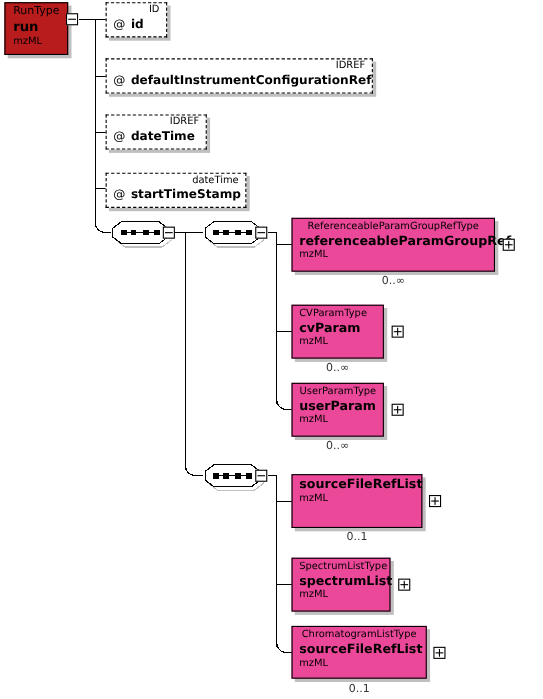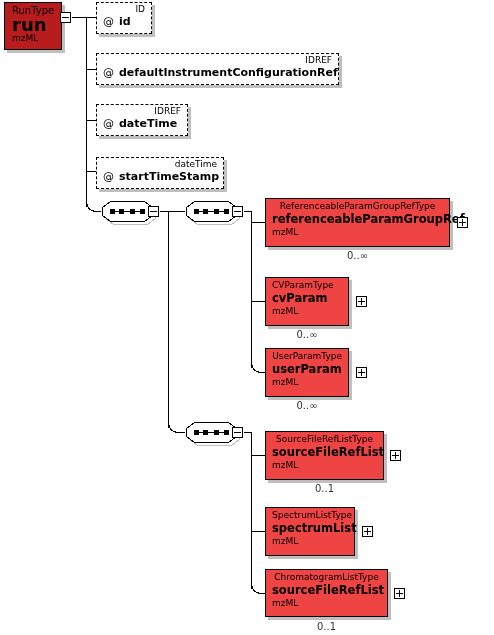--- a/index.html
+++ b/index.html
@@ -46,21 +46,21 @@
     box-sizing: border-box;
   }
   .rootbox .typename {
     font-size: 10px;
     color: #000;
     line-height: 12px;
     text-align: left;
     white-space: nowrap;
   }
   .rootbox .elname {
-    font-size: 18px;
+    font-size: 12px;
     font-weight: bold;
     color: #000;
     line-height: 15px;
     white-space: nowrap;
   }
   .rootbox .ns {
     font-size: 9px;
     color: #000;
     line-height: 12px;
     white-space: nowrap;
@@ -92,21 +92,21 @@
     font-size: 11px;
     padding-right: 5px;
   }
   .attrbox .attrname {
     font-weight: bold;
     font-size: 11px;
   }
 
   
   .elembox {
-    background: #ef4444;
+    background: #ec4899;
     border: 1px solid #000000;
     box-shadow: 3px 3px 0 0 #bfbfbf;
     box-sizing: border-box;
     padding: 1px 6px 2px 6px;
   }
   .elembox .typename {
     font-size: 9px;
     color: #000;
     line-height: 12px;
     text-align: center;
@@ -300,21 +300,20 @@
 
   <div class="node elembox" style="left:265px; top:348px; width:84px; height:49px;">
     <div class="typename" style="text-align:right;">UserParamType</div>
     <div class="elname">userParam</div>
     <div class="ns">mzML</div>
   </div>
   <div class="toggle plus" style="left:356px; top:367px;"></div>
   <div class="card" style="left:265px; top:400px; width:84px;">0..∞</div>
 
   <div class="node elembox" style="left:265px; top:431px; width:119px; height:49px;">
-    <div class="typename">SourceFileRefListType</div>
     <div class="elname">sourceFileRefList</div>
     <div class="ns">mzML</div>
   </div>
   <div class="toggle plus" style="left:390px; top:450px;"></div>
   <div class="card" style="left:265px; top:483px; width:119px;">0..1</div>
 
   <div class="node elembox" style="left:265px; top:507px; width:90px; height:49px;">
     <div class="typename" style="text-align:center;">SpectrumListType</div>
     <div class="elname">spectrumList</div>
     <div class="ns">mzML</div>

